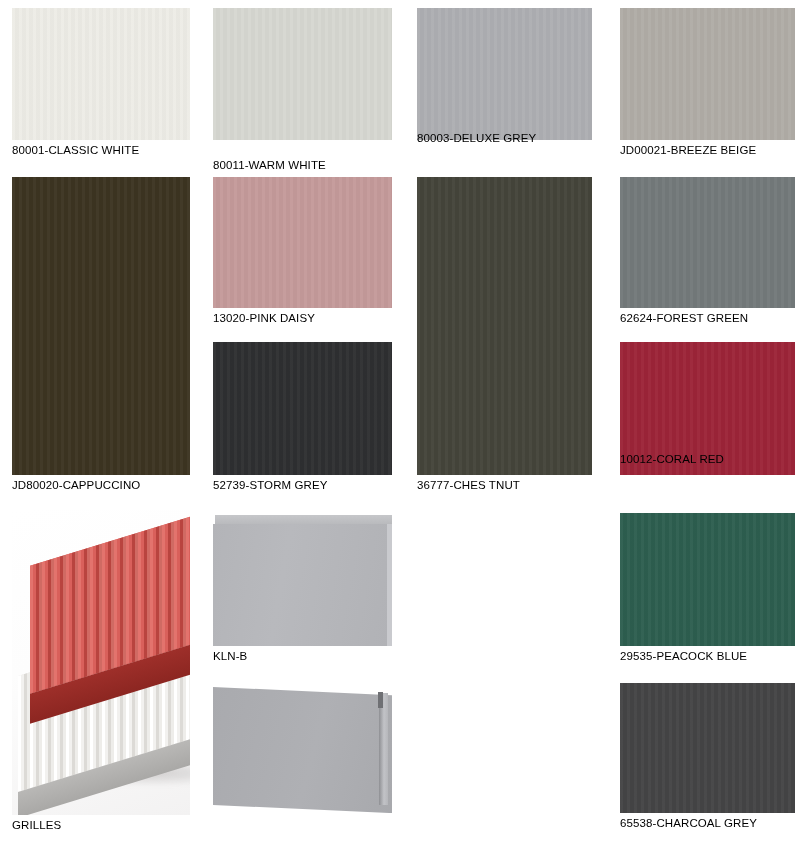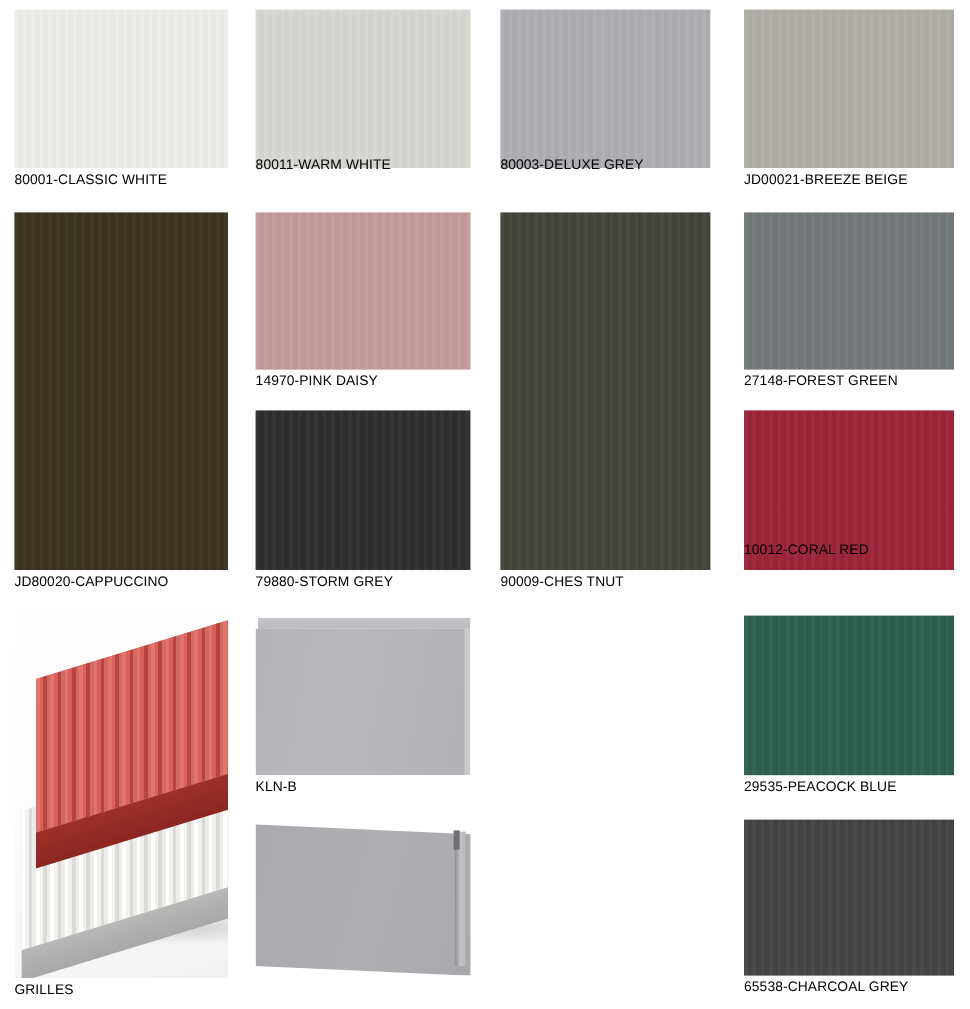--- a/index.html
+++ b/index.html
@@ -163,29 +163,29 @@
             <div class="edge"></div>
           </div>
         </div>
       </div>
       <div class="caption" style="top: 819px;">GRILLES</div>
     </div>
   <div class="column col-2">
       <div class="tile" style="top: 8px; height: 132px;">
         <div class="swatch" style="background: rgb(214, 215, 209);"></div>
       </div>
-      <div class="caption" style="top: 132px;">80011-WARM WHITE</div>
+      <div class="caption" style="top: 159px;">80011-WARM WHITE</div>
       <div class="tile" style="top: 177px; height: 131px;">
         <div class="swatch" style="background: rgb(196, 154, 154);"></div>
       </div>
-      <div class="caption" style="top: 312px;">14970-PINK DAISY</div>
+      <div class="caption" style="top: 312px;">13020-PINK DAISY</div>
       <div class="tile" style="top: 342px; height: 133px;">
         <div class="swatch" style="background: rgb(46, 47, 49);"></div>
       </div>
-      <div class="caption" style="top: 479px;">79880-STORM GREY</div>
+      <div class="caption" style="top: 479px;">52739-STORM GREY</div>
       <div class="tile" style="top: 513px; height: 133px;">
         <div class="panel-klnb">
           <div class="klnb-cap"></div>
           <div class="klnb-body"></div>
           <div class="klnb-right"></div>
         </div>
       </div>
       <div class="caption" style="top: 650px;">KLN-B</div>
       <div class="tile" style="top: 683px; height: 130px;">
         <div class="panel-klnd">
@@ -197,31 +197,31 @@
       <div class="caption" style="top: 841px;">KLN-D</div>
     </div>
   <div class="column col-3">
       <div class="tile" style="top: 8px; height: 132px;">
         <div class="swatch" style="background: rgb(173, 174, 178);"></div>
       </div>
       <div class="caption" style="top: 132px;">80003-DELUXE GREY</div>
       <div class="tile" style="top: 177px; height: 298px;">
         <div class="swatch" style="background: rgb(68, 68, 58);"></div>
       </div>
-      <div class="caption" style="top: 479px;">90009-CHES TNUT</div>
+      <div class="caption" style="top: 479px;">36777-CHES TNUT</div>
     </div>
   <div class="column col-4">
       <div class="tile" style="top: 8px; height: 132px;">
         <div class="swatch" style="background: rgb(176, 172, 166);"></div>
       </div>
       <div class="caption" style="top: 144px;">JD00021-BREEZE BEIGE</div>
       <div class="tile" style="top: 177px; height: 131px;">
         <div class="swatch" style="background: rgb(115, 121, 122);"></div>
       </div>
-      <div class="caption" style="top: 312px;">27148-FOREST GREEN</div>
+      <div class="caption" style="top: 312px;">62624-FOREST GREEN</div>
       <div class="tile" style="top: 342px; height: 133px;">
         <div class="swatch" style="background: rgb(156, 36, 56);"></div>
       </div>
       <div class="caption" style="top: 453px;">10012-CORAL RED</div>
       <div class="tile" style="top: 513px; height: 133px;">
         <div class="swatch" style="background: rgb(45, 94, 79);"></div>
       </div>
       <div class="caption" style="top: 650px;">29535-PEACOCK BLUE</div>
       <div class="tile" style="top: 683px; height: 130px;">
         <div class="swatch" style="background: rgb(68, 68, 69);"></div>

